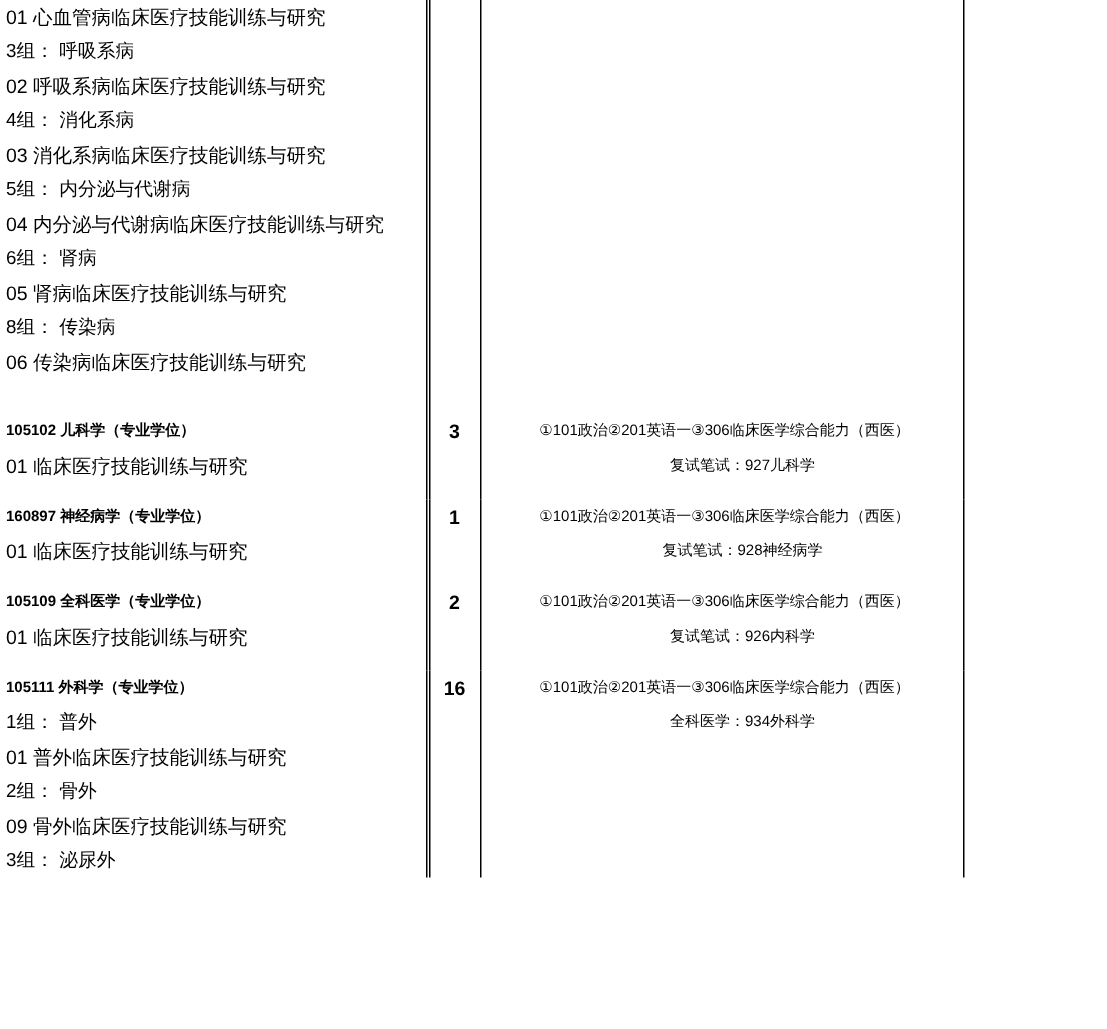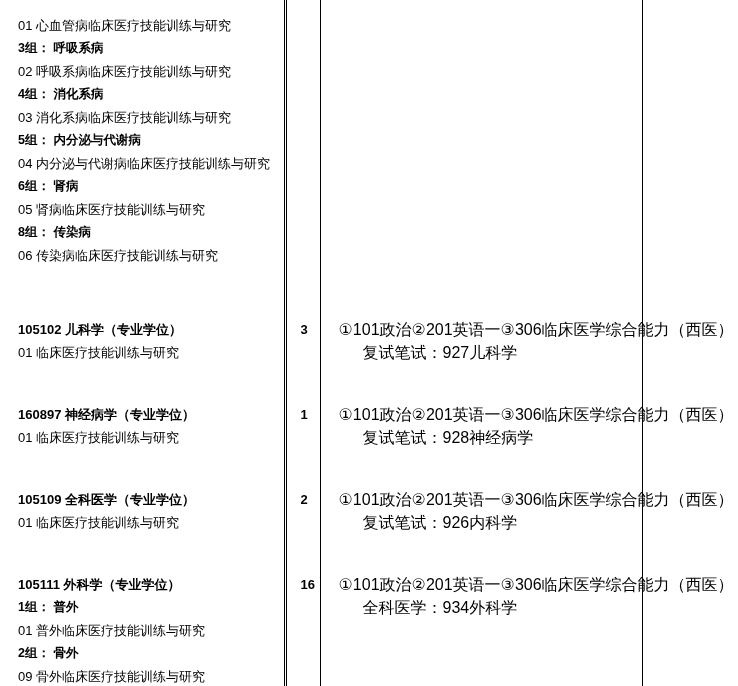--- a/index.html
+++ b/index.html
@@ -22,58 +22,58 @@
   }
   table.grid {
     border-collapse: collapse;
     width: 738px;
     table-layout: fixed;
   }
   table.grid td {
     border-left: 1px solid #000;
     border-right: 1px solid #000;
     vertical-align: top;
-    padding: 14px;
+    padding: 0;
   }
   
   col.c-name { width: 284px; }
   col.c-gap  { width: 2px; }
   col.c-num  { width: 34px; }
   col.c-sub  { width: 322px; }
   col.c-tail { width: 96px; }
 
   .cell-inner {
     padding: 0;
   }
   
   .ln {
     font-size: 13px;
     line-height: 23px;
     white-space: nowrap;
     padding-left: 4px;
   }
   .ln.major {
     font-weight: bold;
-    font-size: 13px;
+    font-size: 10px;
   }
   .ln.group {
     font-size: 12.5px;
-    font-weight: bold;
   }
   .num {
     font-size: 13px;
     font-weight: bold;
     line-height: 23px;
     text-align: center;
   }
   .sub-ln {
-    font-size: 16px;
+    font-size: 10px;
     line-height: 23px;
     white-space: nowrap;
     padding-left: 4px;
+    text-align: center;
   }
   .sub-ln.indent {
     padding-left: 28px;
   }
   .spacer {
     height: 23px;
   }
   .spacer-half {
     height: 11px;
   }

